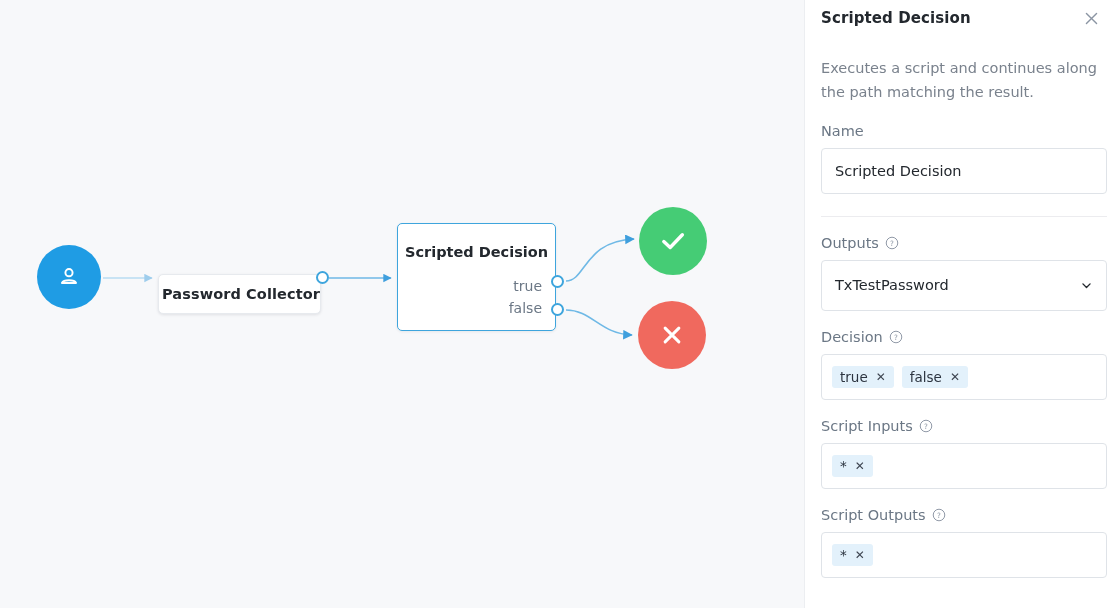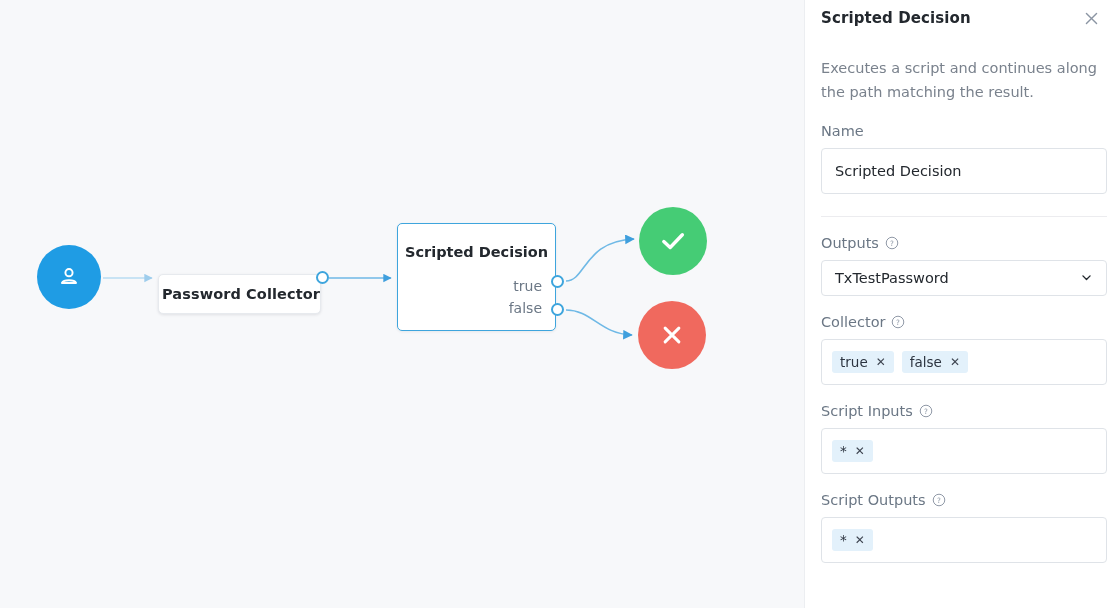--- a/index.html
+++ b/index.html
@@ -139,21 +139,21 @@
     display: flex; align-items: center;
     padding: 0 13px;
     font-size: 14.5px; color: #23282e;
   }
   .divider {
     width: 286px; height: 1px;
     background: #ececef;
     margin: 22px 0 0 0;
   }
   .select-box {
-    width: 286px; height: 36px;
+    width: 286px; height: 51px;
     border: 1px solid #dfe3e8;
     border-radius: 4px;
     background: #fff;
     display: flex; align-items: center; justify-content: space-between;
     padding: 0 13px;
     font-size: 14.5px; color: #23282e;
     cursor: pointer;
   }
   .chevron { color: #23282e; display: flex; align-items: center; }
 
@@ -271,21 +271,21 @@
         <span class="chevron">
           <svg width="13" height="13" viewBox="0 0 16 16">
             <path d="M3.6 6 L8 10.4 L12.4 6" fill="none" stroke="currentColor" stroke-width="1.7" stroke-linecap="round" stroke-linejoin="round"></path>
           </svg>
         </span>
       </div>
     </div>
 
     <div class="field">
       <div class="field-label">
-        <span>Collector</span>
+        <span>Decision</span>
         <span class="help-icon">
           <svg width="14" height="14" viewBox="0 0 16 16">
             <circle cx="8" cy="8" r="6.6" fill="none" stroke="currentColor" stroke-width="1.1"></circle>
             <text x="8" y="11.4" text-anchor="middle" font-size="8.4" font-family="DejaVu Sans, sans-serif" fill="currentColor">?</text>
           </svg>
         </span>
       </div>
       <div class="tag-box">
         <span class="chip">
           <span>true</span>

